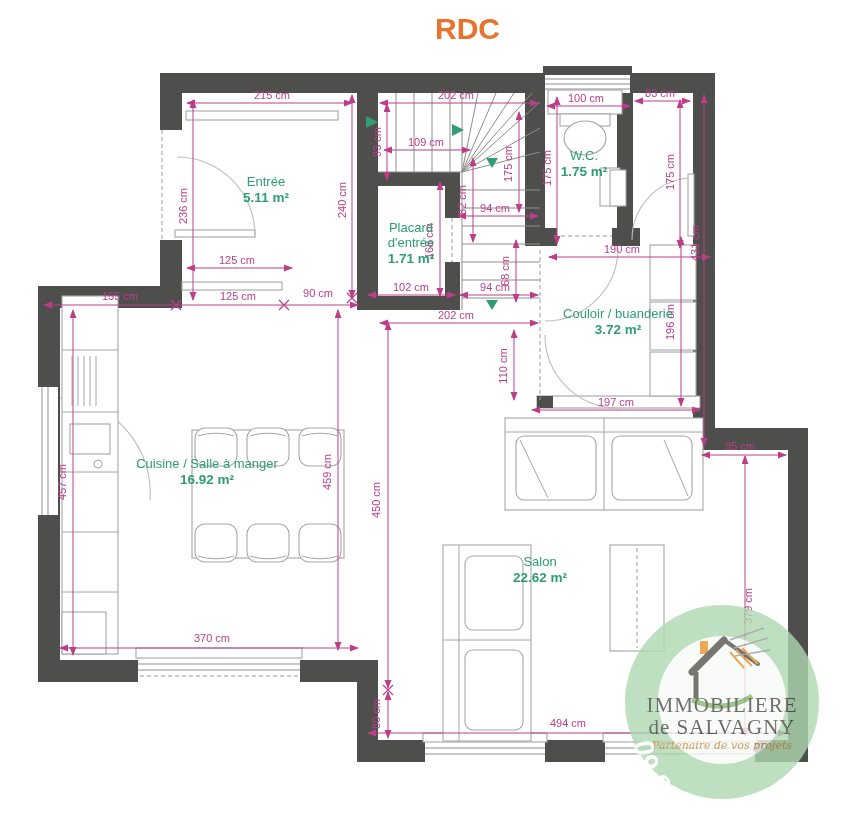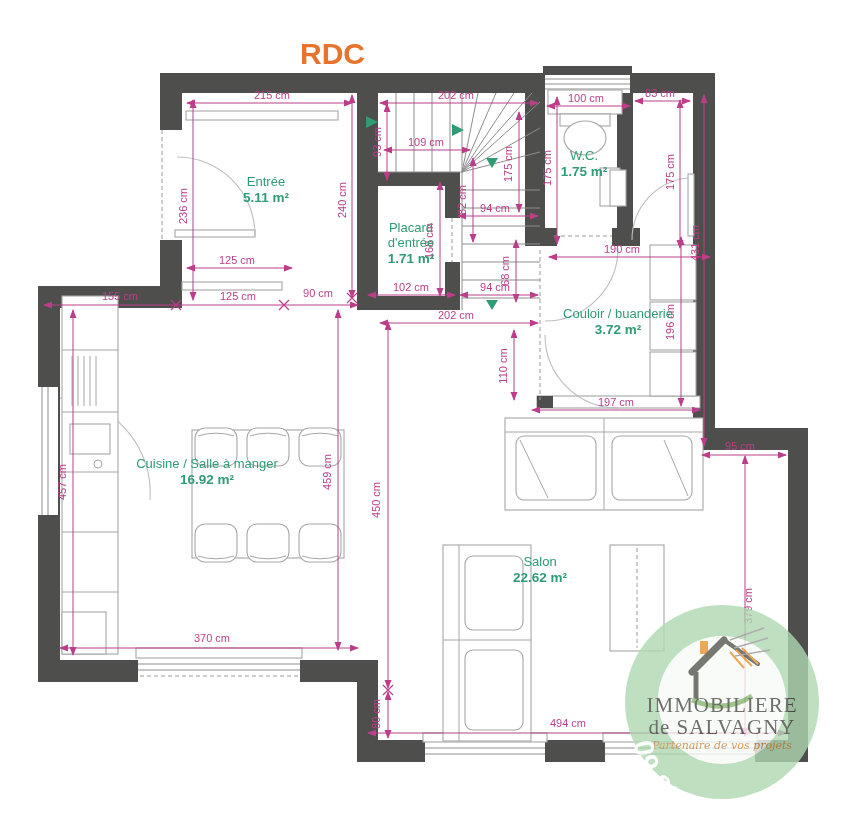--- a/index.html
+++ b/index.html
@@ -3,22 +3,22 @@
 <meta charset="utf-8">
 <style>
   :root{
     --wall:#4e4e4c; --dimension:#bc3e8a; --room_label:#2f9c74; --title:#e8732c;
     --furniture:#a6a6a6; --door:#bdbdbd; --wm_green:#aed8b1; --logo_dark:#56564f;
     --logo_orange:#e8932c; --logo_green:#86b96d;
   }
   html,body{margin:0;padding:0;background:#fff;}
   .page{position:relative;width:850px;height:826px;background:#fff;overflow:hidden;
         font-family:"Liberation Sans",sans-serif;}
-  .plan-title{position:absolute;left:300px;top:12px;width:200px;text-align:left;
-        font-size:30px;font-weight:bold;color:var(--title);margin-top:25px;}
+  .plan-title{position:absolute;left:300px;top:12px;width:200px;text-align:right;
+        font-size:30px;font-weight:bold;color:var(--title);}
   svg{position:absolute;left:0;top:0;}
   .wall{fill:var(--wall);}
   .dimline{stroke:var(--dimension);stroke-width:1;fill:none;}
   .xmark{stroke:var(--dimension);stroke-width:1.2;fill:none;}
   .dim{fill:var(--dimension);font:11px "Liberation Sans",sans-serif;text-anchor:middle;}
   .room-name{fill:var(--room_label);font:13px "Liberation Sans",sans-serif;text-anchor:middle;}
   .room-area{fill:var(--room_label);font:bold 13.5px "Liberation Sans",sans-serif;text-anchor:middle;}
   .furn{stroke:var(--furniture);stroke-width:1.1;fill:#fff;}
   .furnline{stroke:var(--furniture);stroke-width:1;fill:none;}
   .tread{stroke:#8d8d8d;stroke-width:1;fill:none;}

